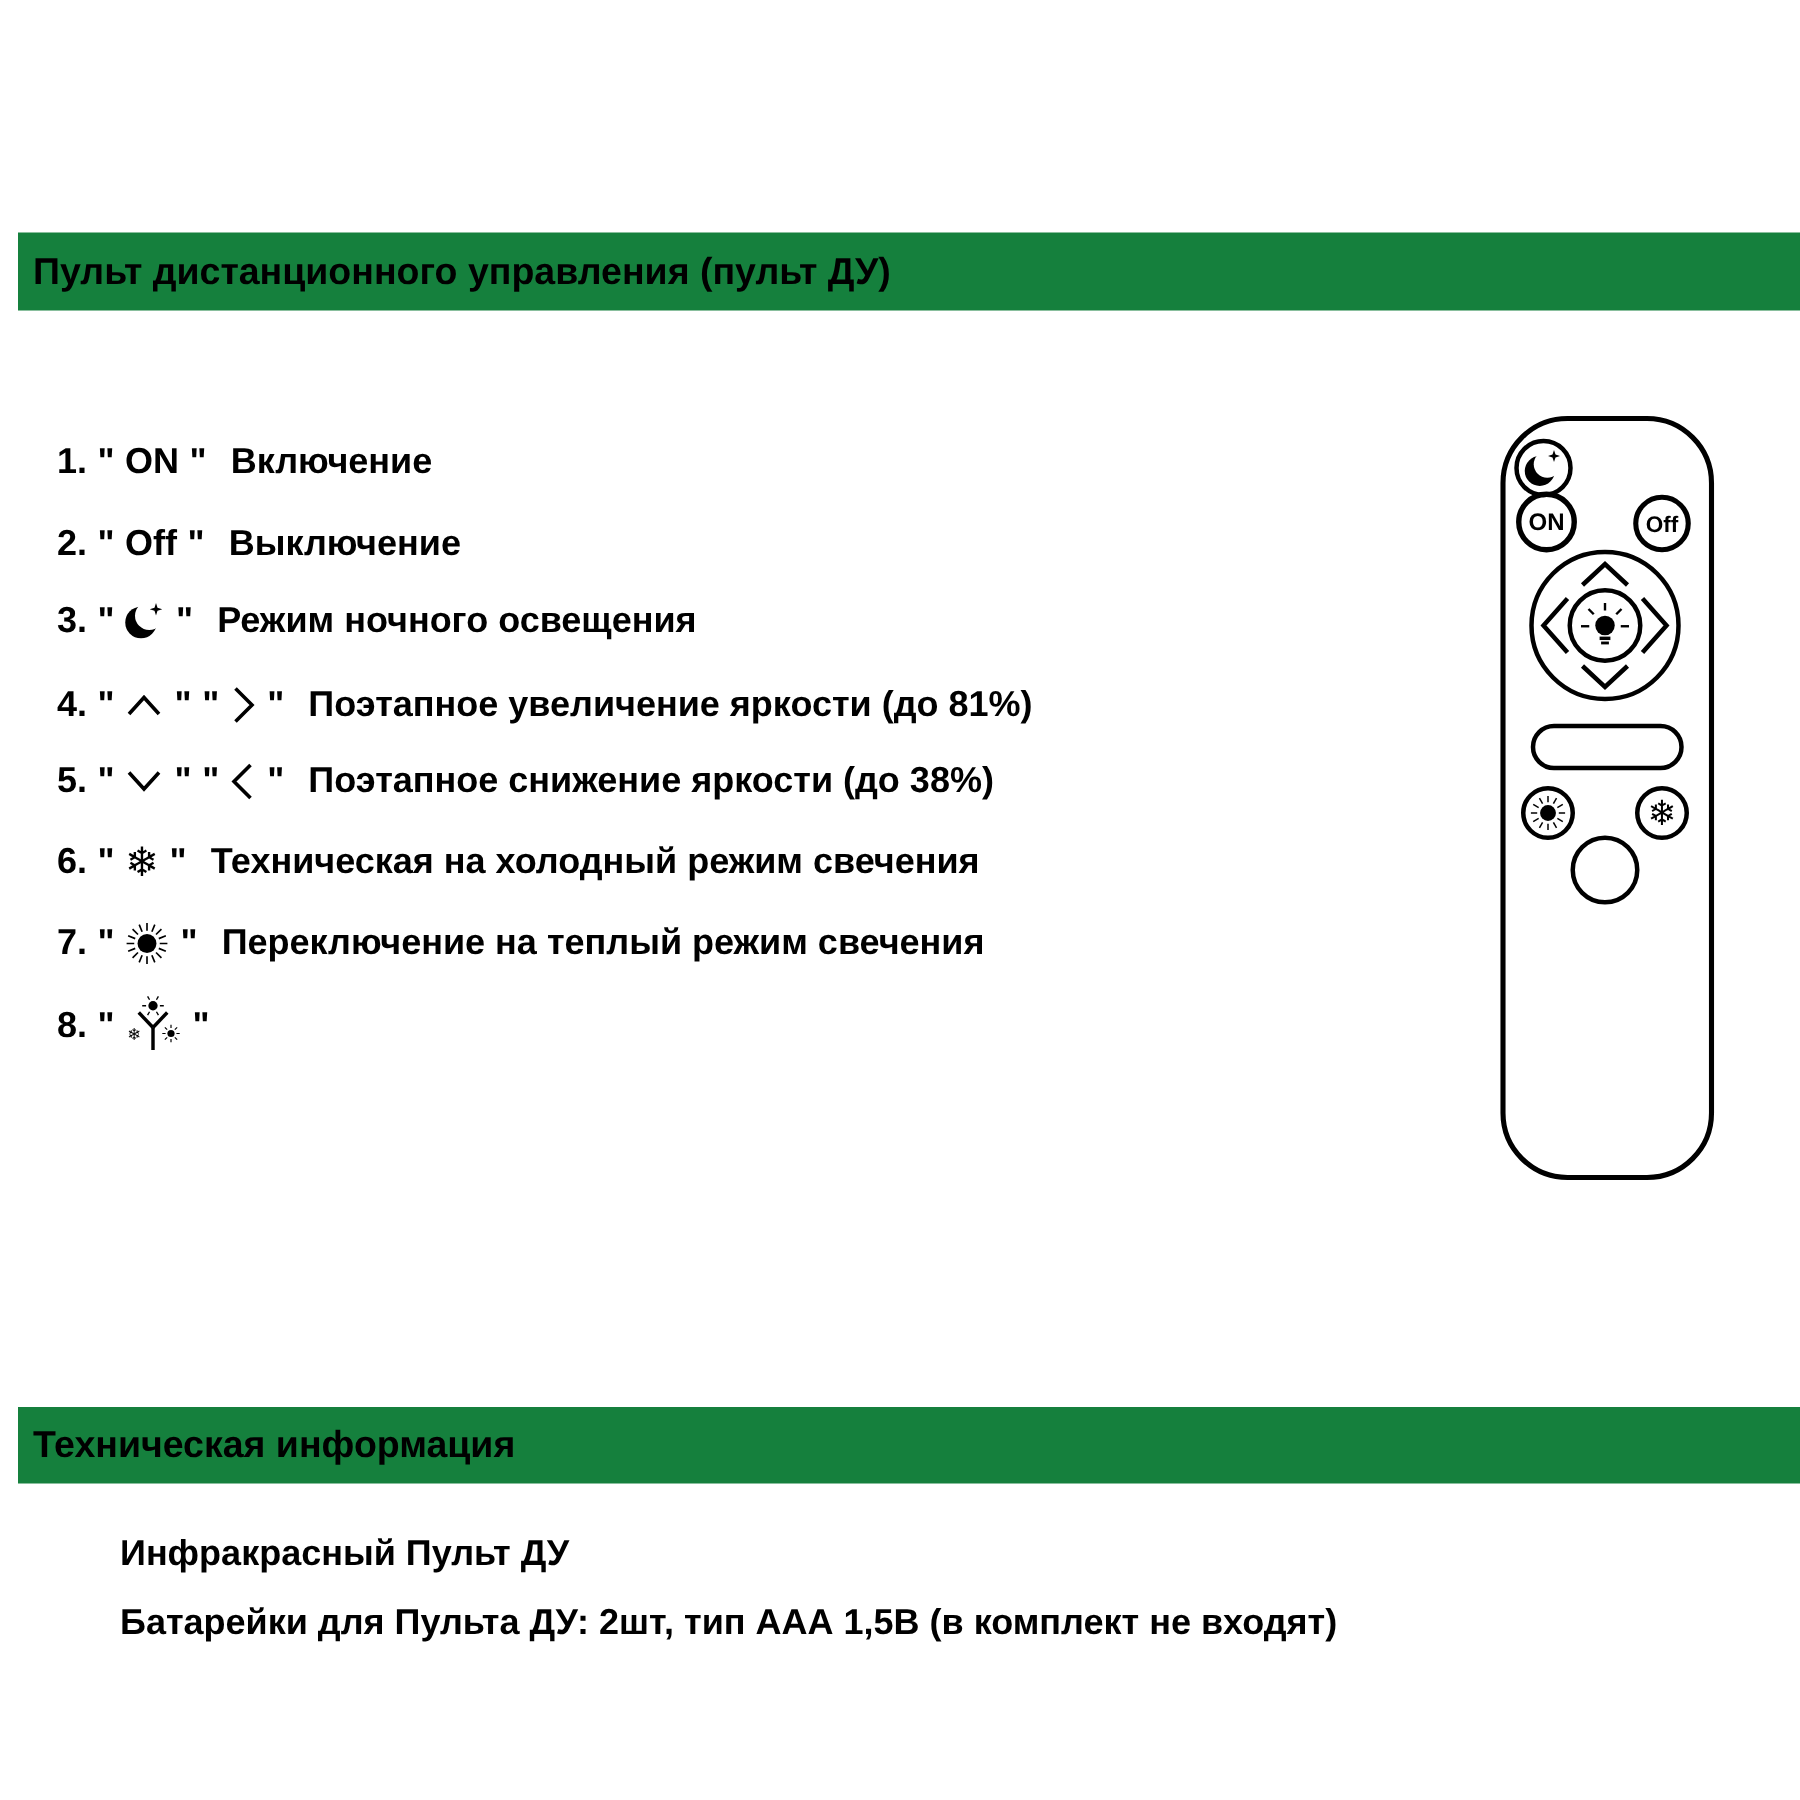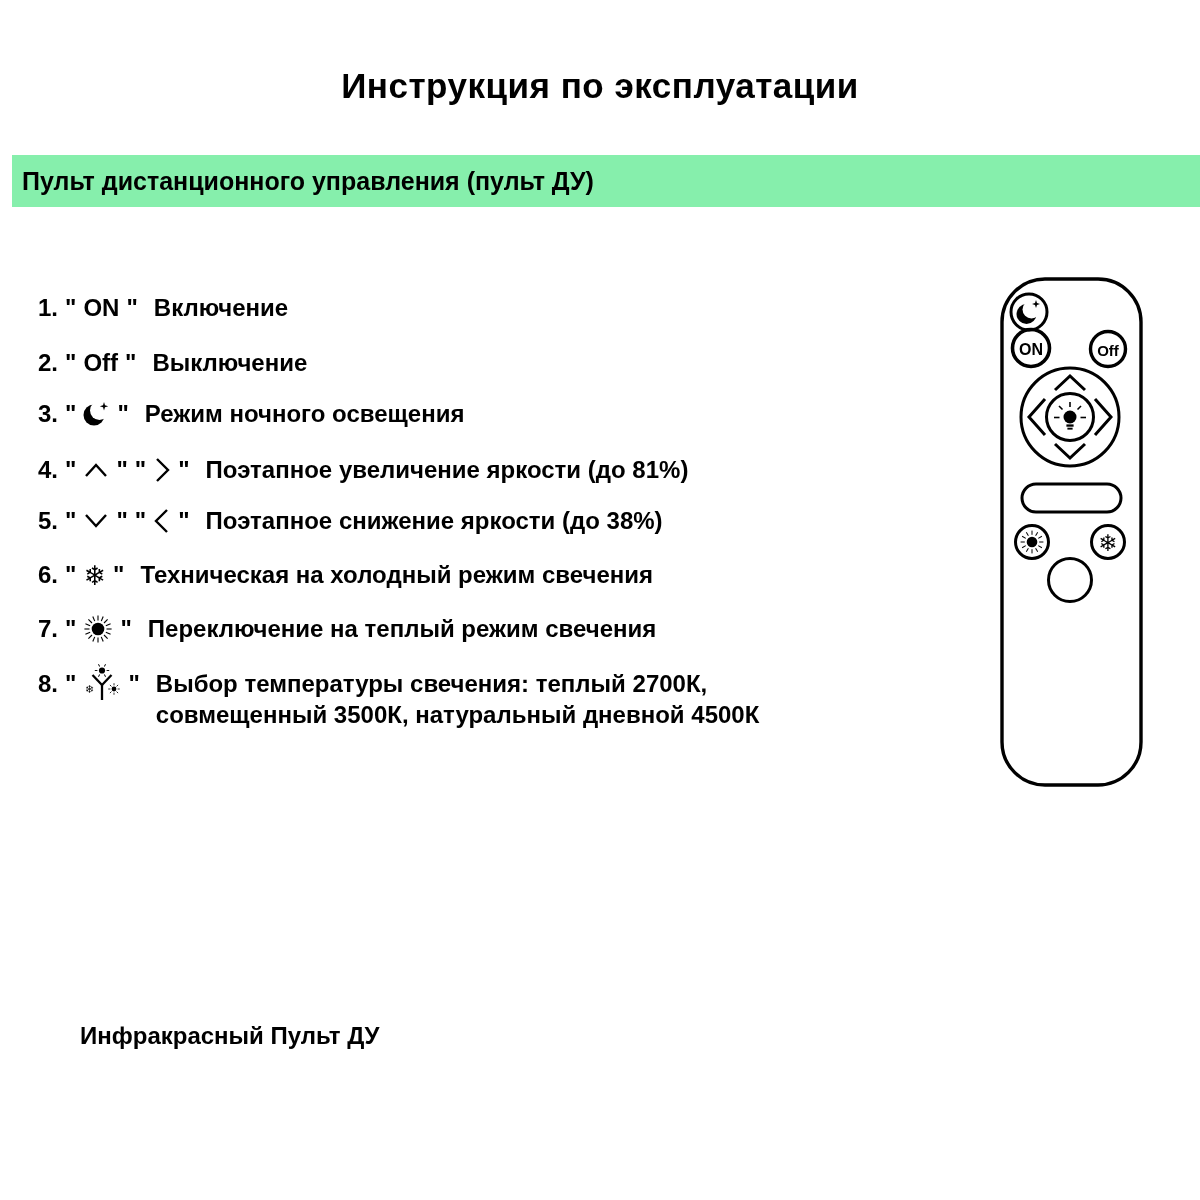--- a/index.html
+++ b/index.html
@@ -5,21 +5,21 @@
   html,body{margin:0;padding:0;background:#ffffff;}
   .page{
     position:relative;width:1200px;height:1200px;background:#ffffff;overflow:hidden;
     font-family:"Liberation Sans",sans-serif;color:#000;
   }
   .title{
     position:absolute;top:66px;left:0;width:1200px;margin:0;
     text-align:center;font-size:35px;font-weight:bold;letter-spacing:0.5px;
   }
   .bar{
-    position:absolute;left:12px;right:0;height:52px;background:#86efac;
+    position:absolute;left:12px;right:0;height:52px;background:#15803d;
     font-size:25px;font-weight:bold;line-height:52px;padding-left:10px;
     box-sizing:border-box;
   }
   .bar1{top:155px;}
   .bar2{top:938px;height:51px;line-height:51px;}
   .row{
     position:absolute;left:38px;display:flex;align-items:center;gap:7px;
     font-size:24px;font-weight:bold;height:40px;white-space:nowrap;
   }
   .row .txt{margin-left:9px;}
@@ -31,21 +31,20 @@
   .txt2 span{display:block;line-height:31px;}
   .techline{position:absolute;left:40px;font-size:24px;font-weight:bold;line-height:26px;white-space:nowrap;margin-left:40px;}
   .remote{position:absolute;left:1000px;top:277px;width:144px;height:512px;}
   svg{display:block;}
 </style>
 </head>
 <body>
 
 <div class="page">
 
-  <h1 class="title">Инструкция по эксплуатации</h1>
 
   <div class="bar bar1">
     <span>Пульт дистанционного управления (пульт ДУ)</span>
   </div>
 
   <div class="row" style="top:288px">
     <span>1.</span>
     <span>"</span>
     <span>ON</span>
     <span>"</span>
@@ -177,24 +176,20 @@
             <use href="#ray8b" transform="rotate(90 31 25)"></use>
           <use href="#ray8b" transform="rotate(135 31 25)"></use>
             <use href="#ray8b" transform="rotate(180 31 25)"></use>
           <use href="#ray8b" transform="rotate(225 31 25)"></use>
             <use href="#ray8b" transform="rotate(270 31 25)"></use>
           <use href="#ray8b" transform="rotate(315 31 25)"></use>
         </g>
       </svg>
     </span>
     <span class="lh">"</span>
-    <span class="txt txt2">
-      <span>Выбор температуры свечения: теплый 2700К,</span>
-      <span>совмещенный 3500К, натуральный дневной 4500К</span>
-    </span>
   </div>
 
   <div class="remote">
     <svg width="144" height="512" viewBox="0 0 144 512">
       <rect x="2" y="2" width="139" height="506" rx="43" fill="#fff" stroke="#000" stroke-width="3.4"></rect>
 
       <g>
         <circle cx="29" cy="35" r="18" fill="none" stroke="#000" stroke-width="3"></circle>
         <circle cx="26.5" cy="37" r="10" fill="#000"></circle>
         <circle cx="31.5" cy="32.5" r="9" fill="#fff"></circle>
@@ -254,16 +249,20 @@
 
       <g>
         <circle cx="108" cy="265" r="16.5" fill="none" stroke="#000" stroke-width="3"></circle>
         <text x="108" y="266" font-size="23" font-family="DejaVu Sans" text-anchor="middle" dominant-baseline="central">❄</text>
       </g>
 
       <circle cx="70" cy="303" r="21.5" fill="none" stroke="#000" stroke-width="3"></circle>
     </svg>
   </div>
 
+  <div class="bar bar2">
+    <span>Техническая информация</span>
+  </div>
 
   <div class="techline" style="top:1023px">Инфракрасный Пульт ДУ</div>
+  <div class="techline" style="top:1069px">Батарейки для Пульта ДУ: 2шт, тип ААА 1,5В (в комплект не входят)</div>
 
 </div>
 
 </body></html>

